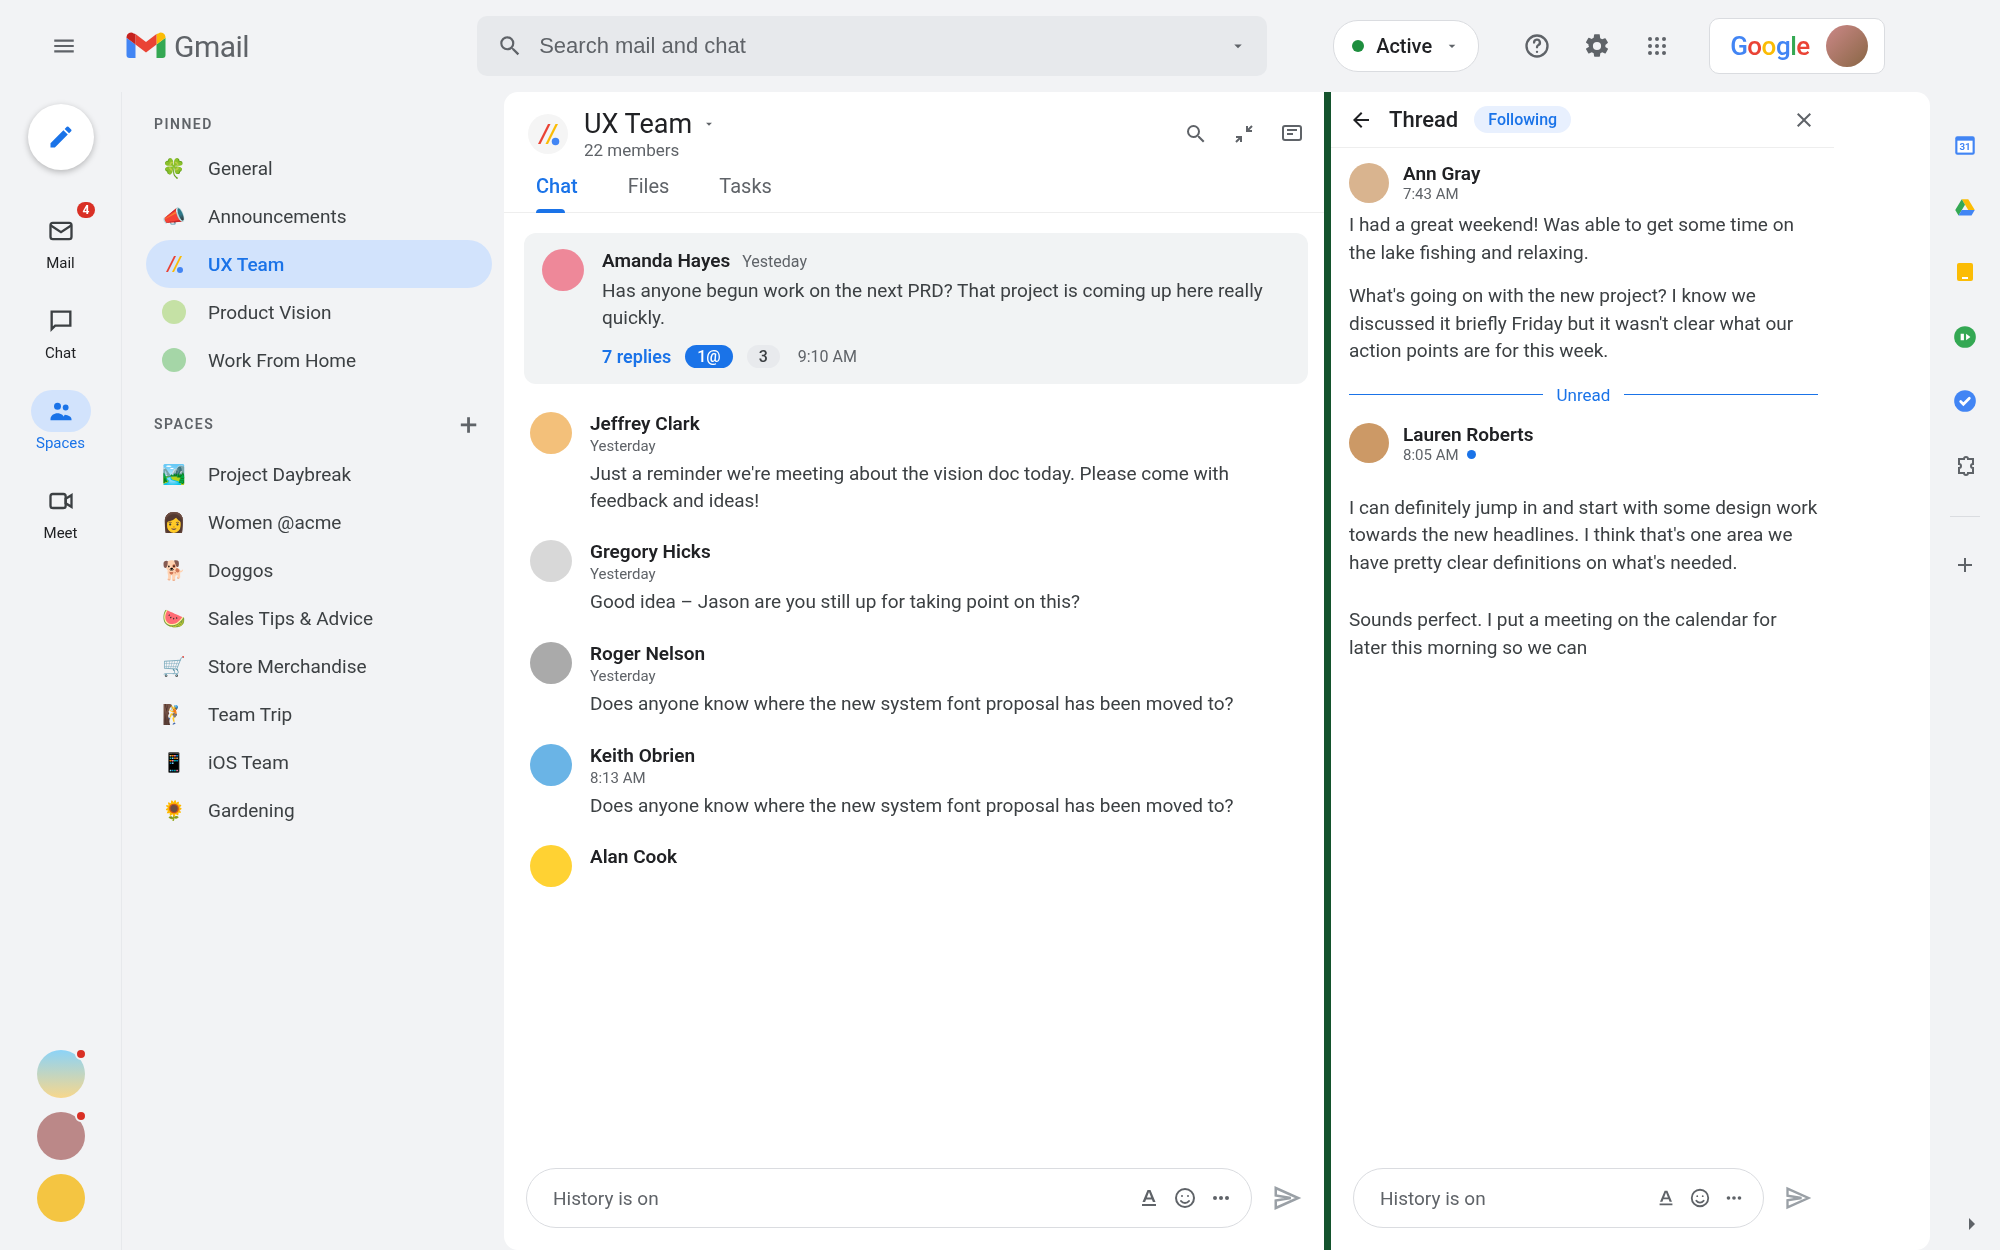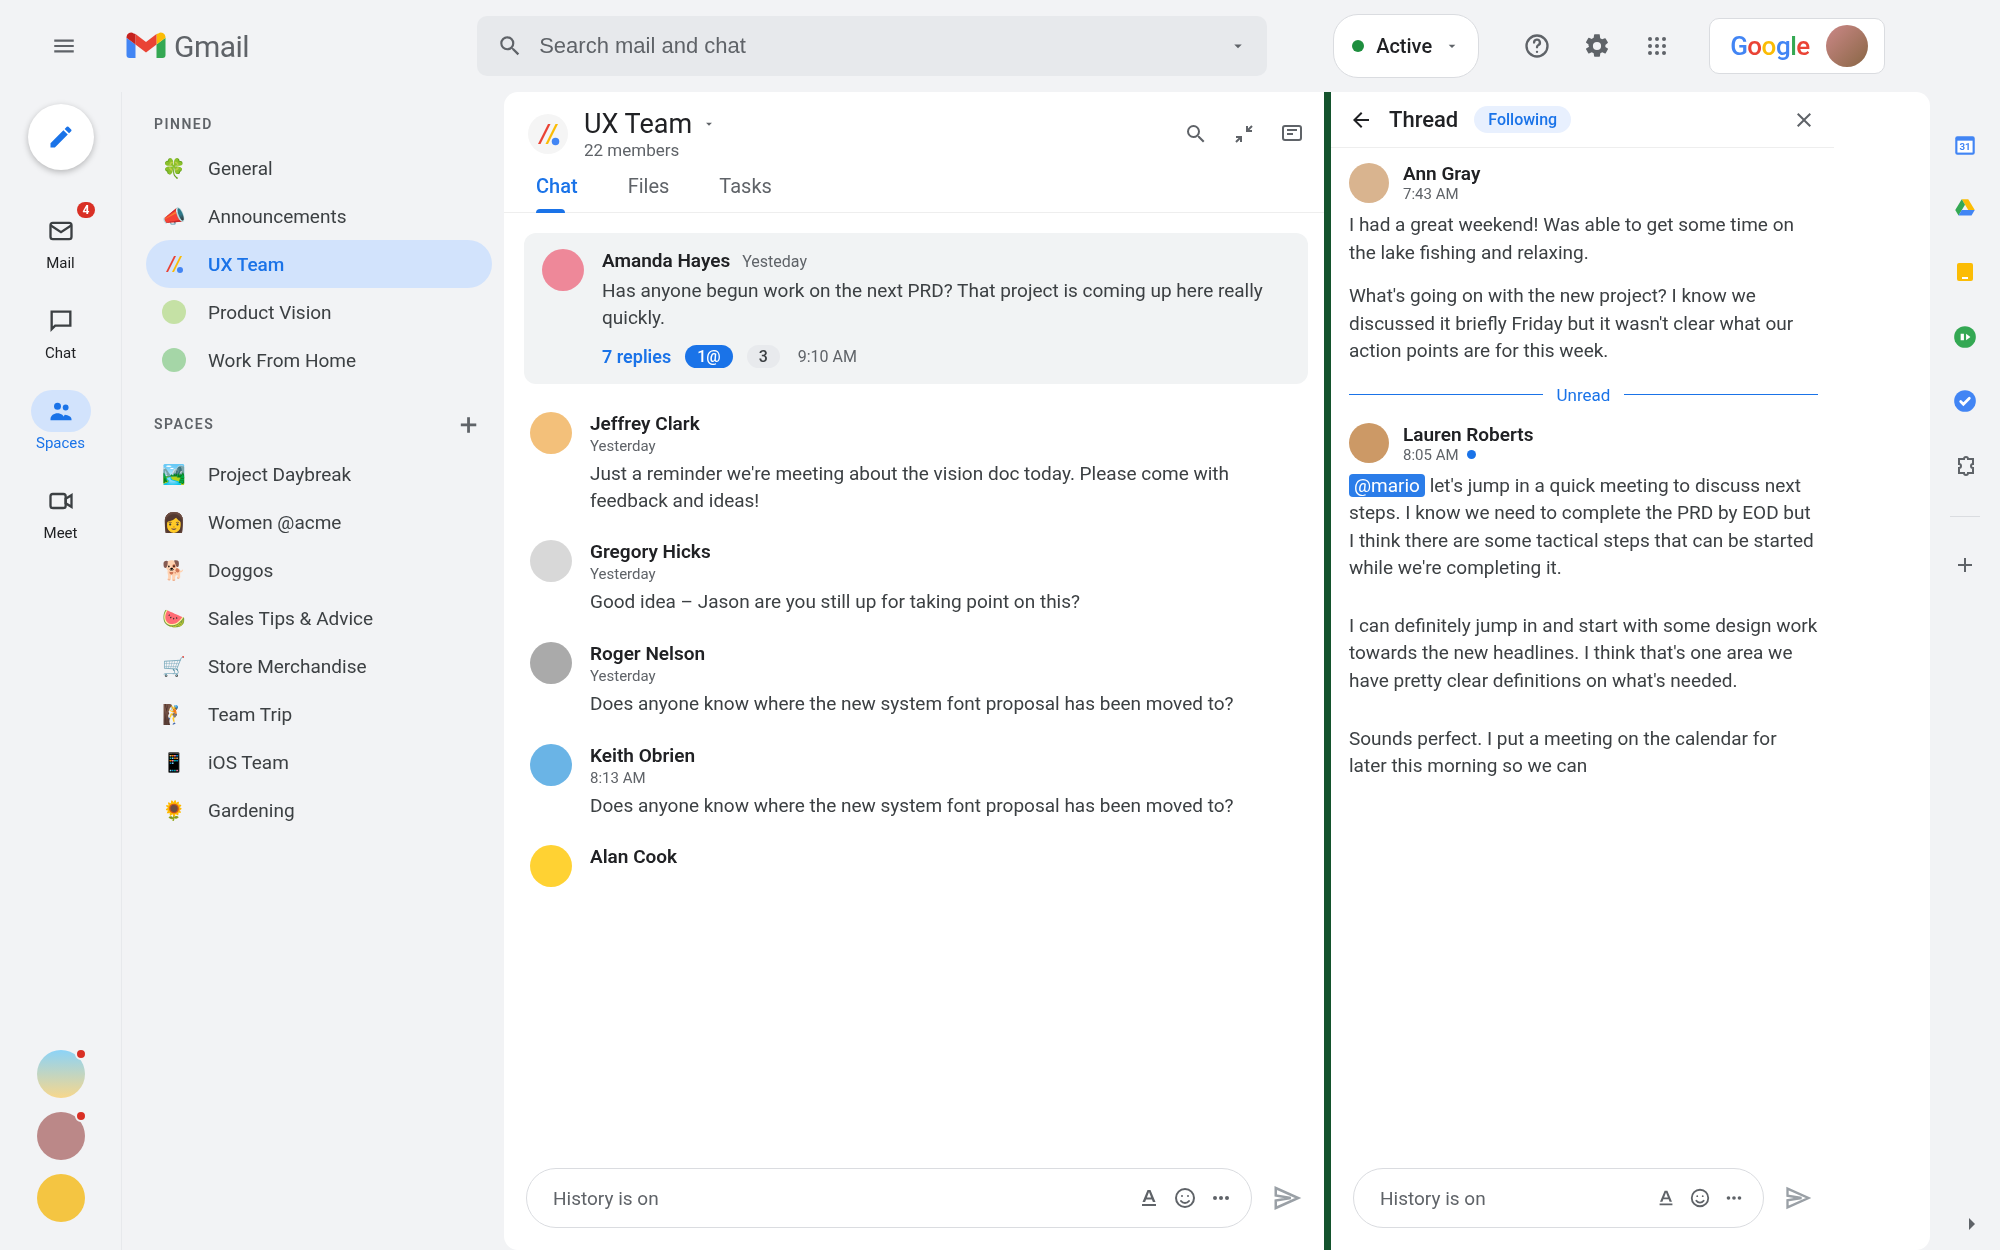--- a/index.html
+++ b/index.html
@@ -17,21 +17,21 @@
   html,body{margin:0;padding:0;height:100%;font-family:"Google Sans",Roboto,Arial,sans-serif;color:var(--text);background:var(--bg);font-size:14px;}
   body{width:2000px;height:1250px;overflow:hidden;position:relative;}
   
   .header{display:flex;align-items:center;height:92px;padding:0 20px 0 10px;gap:18px;}
   .menu-btn{width:48px;height:48px;display:flex;align-items:center;justify-content:center;border-radius:50%;cursor:pointer;margin-left:30px;}
   .logo-wrap{display:flex;align-items:center;gap:8px;cursor:pointer;margin-left:20px;}
   .logo-text{font-size:30px;color:#5f6368;letter-spacing:-.5px;font-weight:400;}
   .search-bar{flex:0 0 790px;height:60px;margin-left:210px;background:#e7e9ec;border-radius:10px;display:flex;align-items:center;padding:0 20px;position:relative;}
   .search-bar input{flex:1;border:none;background:transparent;font-size:22px;color:var(--muted);outline:none;}
   .search-bar input::placeholder{color:var(--muted);}
-  .status-pill{margin-left:48px;height:64px;padding:0 18px 0 18px;border:1px solid var(--border);border-radius:25px;display:flex;align-items:center;gap:12px;cursor:pointer;background:#fff;}
+  .status-pill{margin-left:48px;height:52px;padding:0 18px 0 18px;border:1px solid var(--border);border-radius:25px;display:flex;align-items:center;gap:12px;cursor:pointer;background:#fff;}
   .green-dot{width:12px;height:12px;border-radius:50%;background:#1e8e3e;}
   .status-pill span.lbl{font-size:20px;font-weight:500;}
   .hdr-icons{display:flex;align-items:center;gap:28px;margin-left:24px;}
   .hdr-ic{width:32px;height:32px;display:flex;align-items:center;justify-content:center;cursor:pointer;color:#5f6368;}
   .google-box{margin-left:18px;border:1px solid var(--border);border-radius:10px;padding:6px 16px 6px 20px;display:flex;align-items:center;gap:16px;background:#fff;cursor:pointer;}
   .google-word{font-size:26px;font-weight:500;letter-spacing:-.5px;}
   .gc{display:inline-block;}
   .gb{color:#4285F4;} .gr{color:#EA4335;} .gy{color:#FBBC05;} .gg{color:#34A853;}
   .avatar-sm{width:42px;height:42px;border-radius:50%;background:linear-gradient(135deg,#c88 0%,#864 100%);}
   
@@ -487,21 +487,20 @@
           <div class="tmsg-head">
             <div class="tav tav2"></div>
             <div>
               <div class="tname">Lauren Roberts</div>
               <div class="ttime">
                     <span>8:05 AM</span>
                     <span class="blue-dot"></span>
                   </div>
             </div>
           </div>
-          <div class="ttext"><span class="mention">@mario</span> <span>let's jump in a quick meeting to discuss next steps. I know we need to complete the PRD by EOD but I think there are some tactical steps that can be started while we're completing it.</span></div>
         </div>
 
         <div class="tmsg">
           <div class="ttext">I can definitely jump in and start with some design work towards the new headlines. I think that's one area we have pretty clear definitions on what's needed.</div>
         </div>
 
         <div class="tmsg">
           <div class="ttext">Sounds perfect. I put a meeting on the calendar for later this morning so we can</div>
         </div>
       </div>

